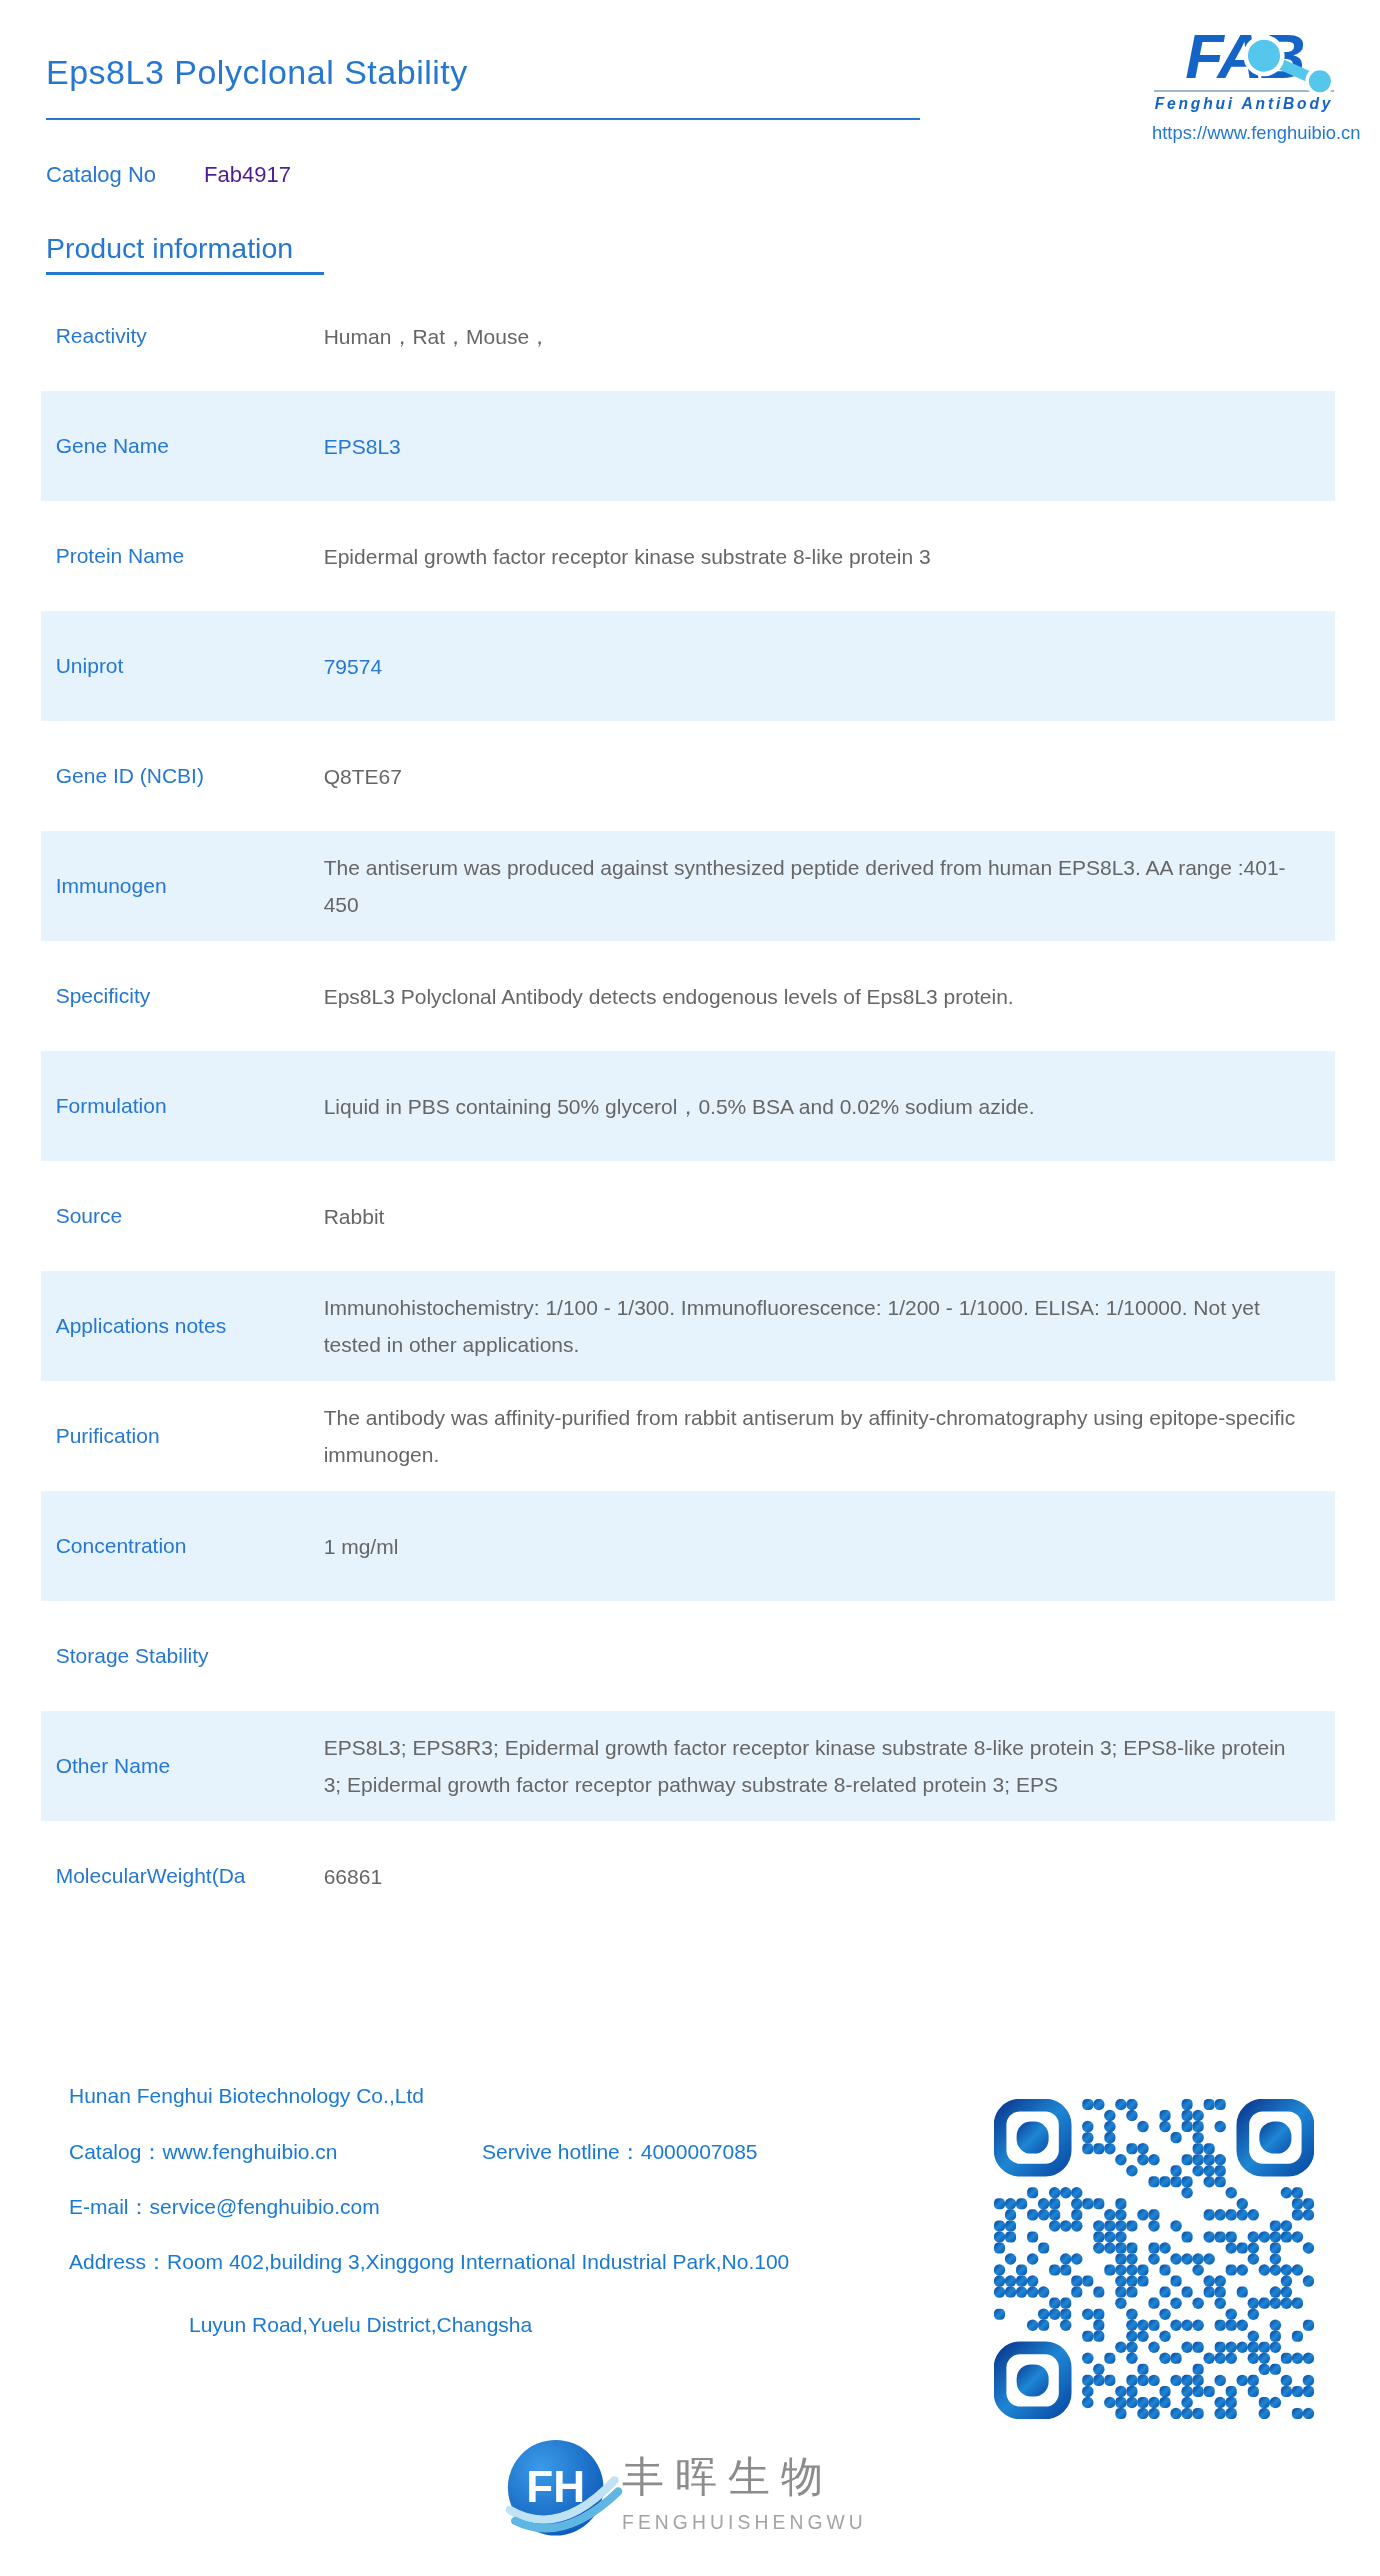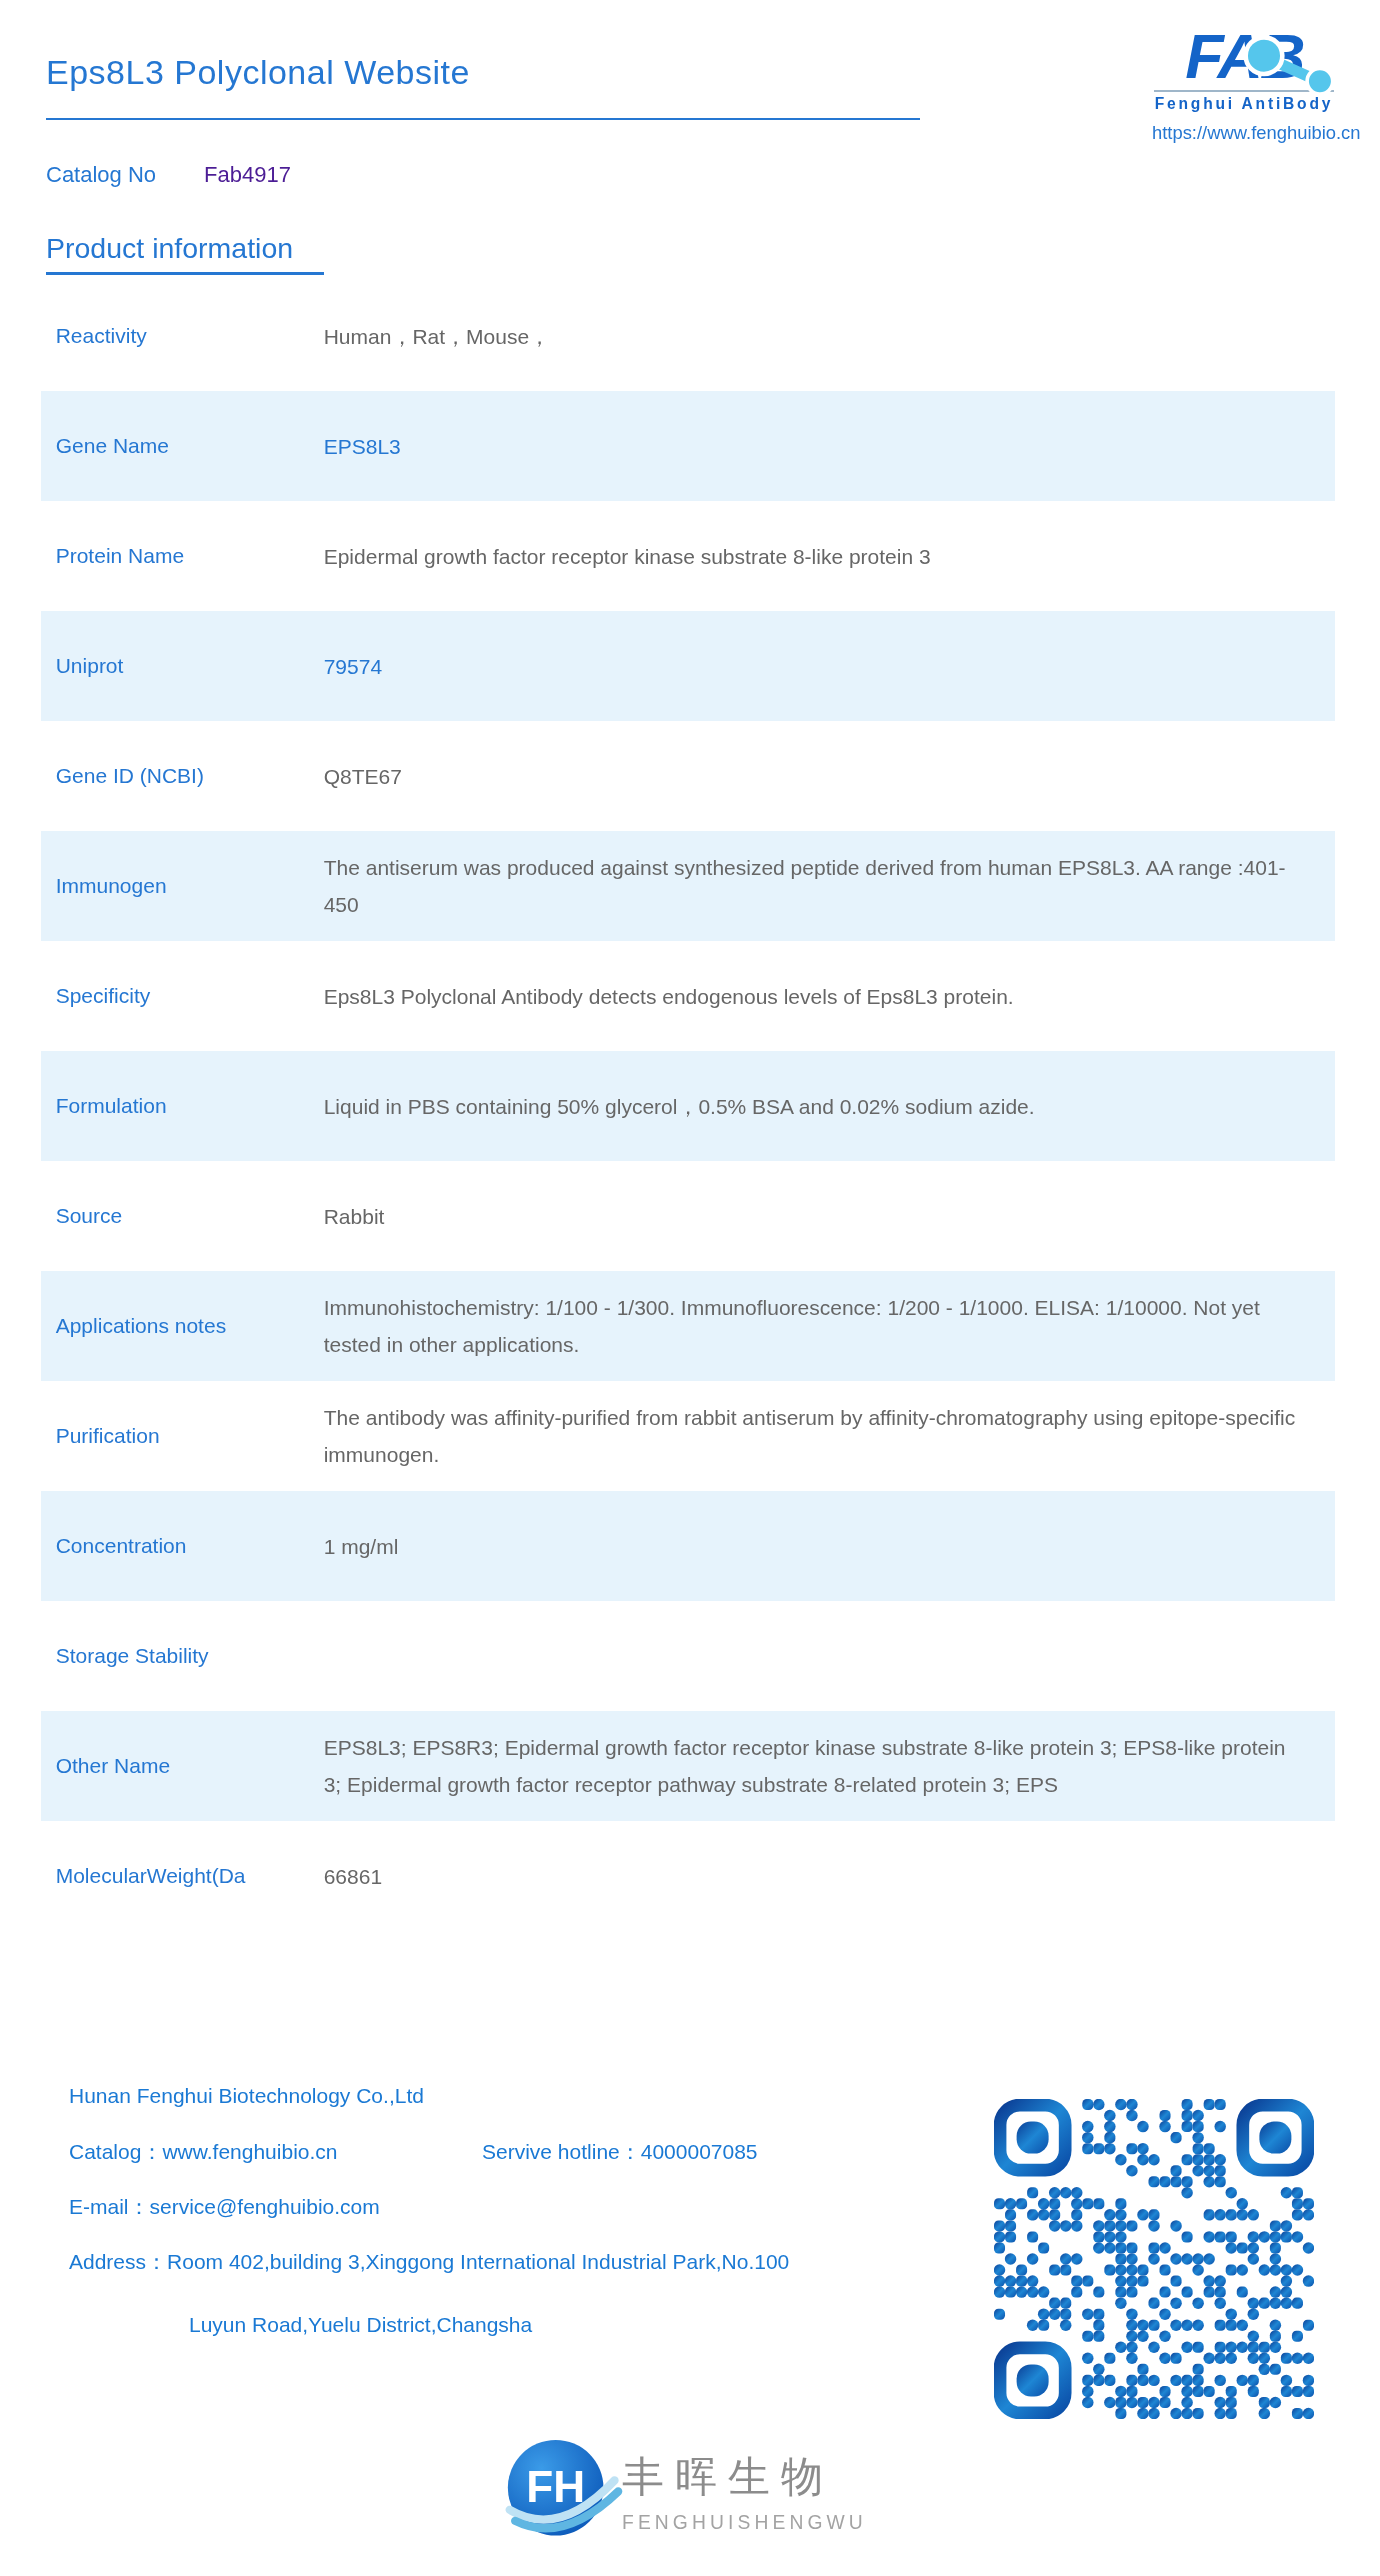--- a/index.html
+++ b/index.html
@@ -6,21 +6,21 @@
   body{width:1380px;height:2576px;position:relative;font-family:"Liberation Sans",sans-serif;overflow:hidden;}
 
   
   .page-title{position:absolute;left:46px;top:53px;font-size:34px;font-weight:500;color:var(--accent);letter-spacing:0.5px;}
   .title-rule{position:absolute;left:46px;top:118px;width:874px;height:1.8px;background:var(--accent);}
 
   .fab-logo{position:absolute;left:1152px;top:24px;width:184px;text-align:center;}
   .fab-word{font-size:63px;line-height:64px;font-weight:bold;font-style:italic;color:var(--logo-blue);letter-spacing:-2.8px;position:relative;}
   .fab-molecule{position:absolute;left:79px;top:5.5px;pointer-events:none;}
   .fab-rule{width:180px;height:1.8px;background:#9fb6c9;margin:1.8px 0 3.7px 1.8px;}
-  .fab-tagline{font-size:15.6px;font-weight:bold;color:var(--logo-blue);letter-spacing:2.8px;white-space:nowrap;}
+  .fab-tagline{font-size:15.6px;font-weight:bold;font-style:italic;color:var(--logo-blue);letter-spacing:2.8px;white-space:nowrap;}
   .fab-url{font-size:18.4px;color:var(--accent);margin-top:9.2px;white-space:nowrap;}
 
   .catalog{position:absolute;left:46px;top:162px;font-size:22px;display:flex;align-items:flex-end;}
   .catalog-label{color:var(--accent);}
   .catalog-value{color:#4c1d95;margin-left:48px;}
 
   .section{position:absolute;left:46px;top:232px;}
   .section-title{font-size:28.5px;color:var(--accent);}
   .section-rule{width:278px;height:2.8px;background:var(--accent);margin-top:7.4px;}
 
@@ -46,21 +46,21 @@
 
   
   .brandmark{position:absolute;left:506px;top:2436px;display:flex;align-items:flex-start;}
   .brand-text{margin-left:13px;padding-top:13px;}
   .brand-cn{font-size:42px;color:#8c8c8c;letter-spacing:11px;font-family:"Liberation Sans",sans-serif;}
   .brand-en{font-size:19.3px;color:#a3a3a3;letter-spacing:4.1px;margin-top:7.4px;}
 </style>
 </head>
 <body style="--accent: #2577D2; --row-bg: #E6F3FC; --value-text: #666666; --footer-text: #1A79D4; --logo-blue: #1464C8;">
 
-<div class="page-title">Eps8L3 Polyclonal Website</div>
+<div class="page-title">Eps8L3 Polyclonal Stability</div>
 <div class="title-rule"></div>
 
 <div class="fab-logo">
   <div class="fab-word">
     <span>FAB</span>
     <svg class="fab-molecule" width="110" height="66" viewBox="0 0 120 72">
       <path d="M38 30 L96 56" stroke="#55C6EC" stroke-width="12" stroke-linecap="round"></path>
       <circle cx="36" cy="28" r="20" fill="#55C6EC" stroke="#ffffff" stroke-width="5"></circle>
       <circle cx="97" cy="56" r="14" fill="#55C6EC" stroke="#ffffff" stroke-width="4"></circle>
     </svg>

